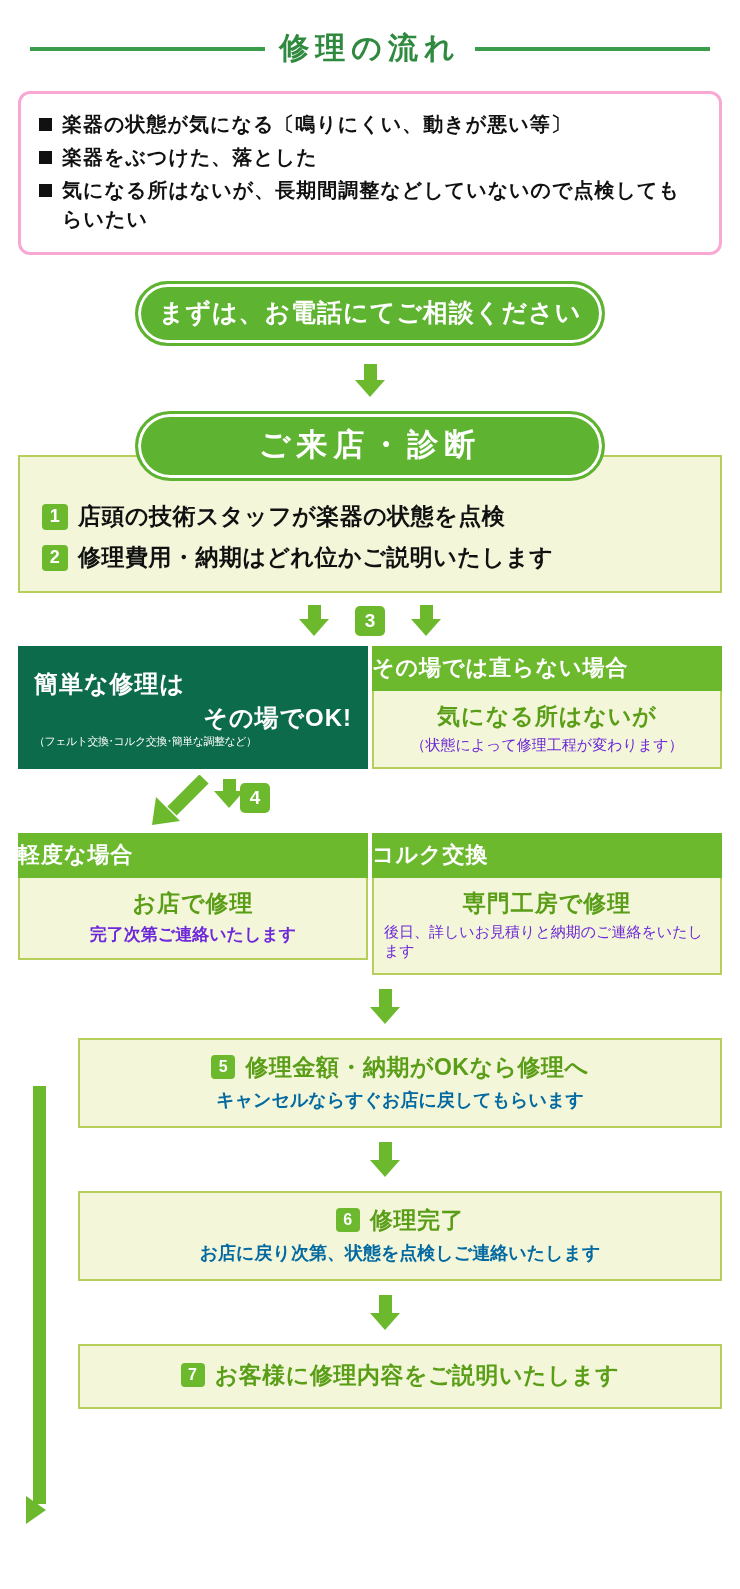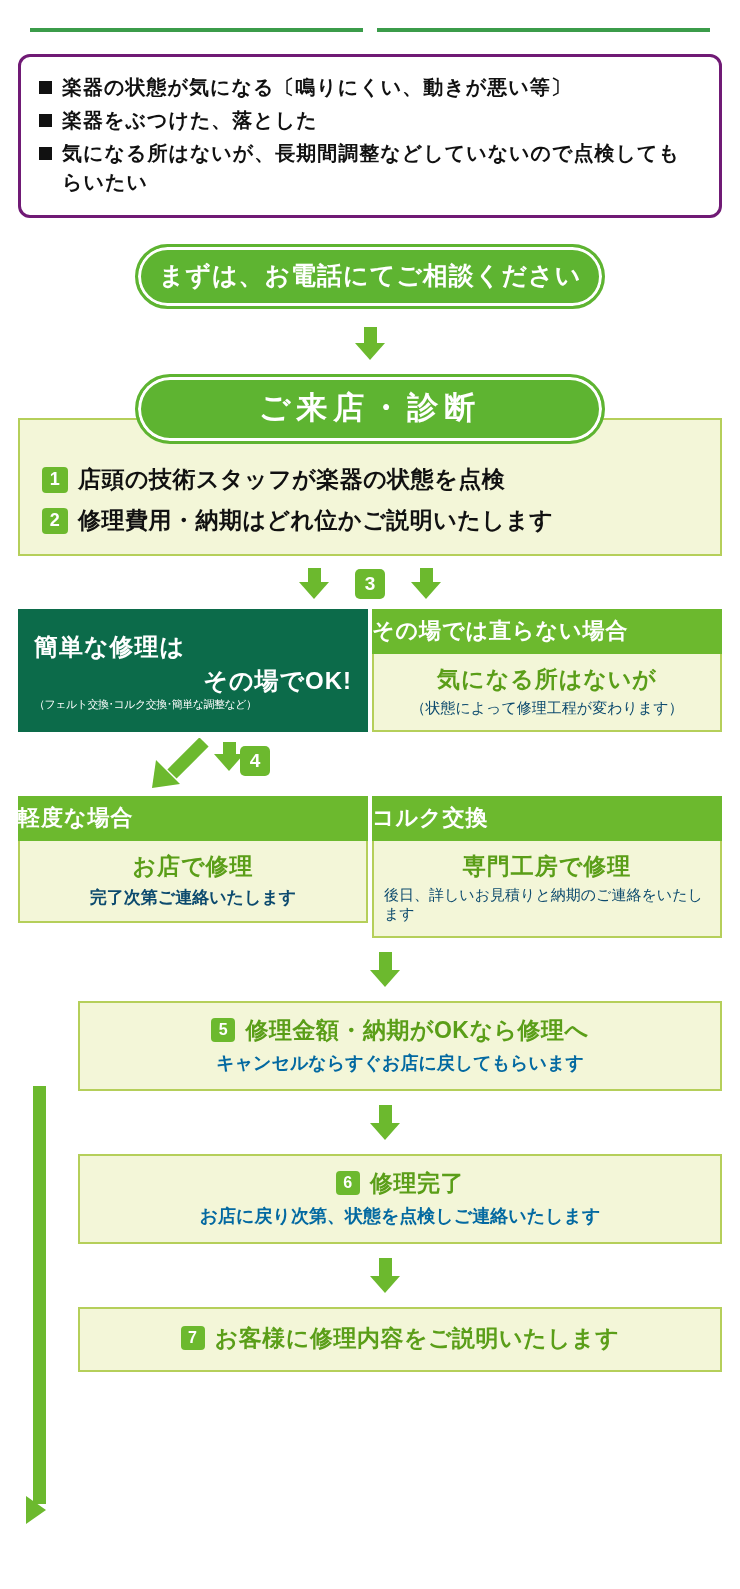--- a/index.html
+++ b/index.html
@@ -33,21 +33,21 @@
     font-size: 30px;
     font-weight: bold;
     color: #2f8a3f;
     letter-spacing: 6px;
     white-space: nowrap;
   }
 
   
   .red-box {
     margin: 22px 18px 0 18px;
-    border: 3px solid #701a75;
+    border: 3px solid #f9a8d4;
     border-radius: 12px;
     padding: 16px 18px 18px 18px;
   }
   .red-line {
     display: flex;
     align-items: flex-start;
     font-size: 20px;
     font-weight: bold;
     line-height: 1.45;
     color: #111;
@@ -199,21 +199,21 @@
     text-align: center;
   }
   .body-cream .b1 {
     font-size: 23px;
     font-weight: bold;
     color: #5a9e18;
     letter-spacing: 1px;
   }
   .body-cream .b2 {
     font-size: 15px;
-    color: #0c4a6e;
+    color: #6d28d9;
     margin-top: 4px;
   }
   .body-cream .b2.bold { font-weight: bold; font-size: 17px; }
   .body-cream .b2.left { text-align: left; line-height: 1.25; }
 
   
   .branch4 {
     position: relative;
     height: 56px;
     margin: 6px 18px 0 18px;
@@ -273,20 +273,21 @@
     color: #0369a1;
     margin-top: 5px;
   }
   .arrow-mid { margin: 14px 0 14px 30px; }
 </style>
 </head>
 <body>
 
 <div class="title-row">
   <div class="title-rule"></div>
+  <div class="title-text">修理の流れ</div>
   <div class="title-rule"></div>
 </div>
 
 <div class="red-box">
   <div class="red-line">
     <span class="sq"></span>
     <span class="txt">楽器の状態が気になる〔鳴りにくい、動きが悪い等〕</span>
   </div>
   <div class="red-line">
     <span class="sq"></span>

